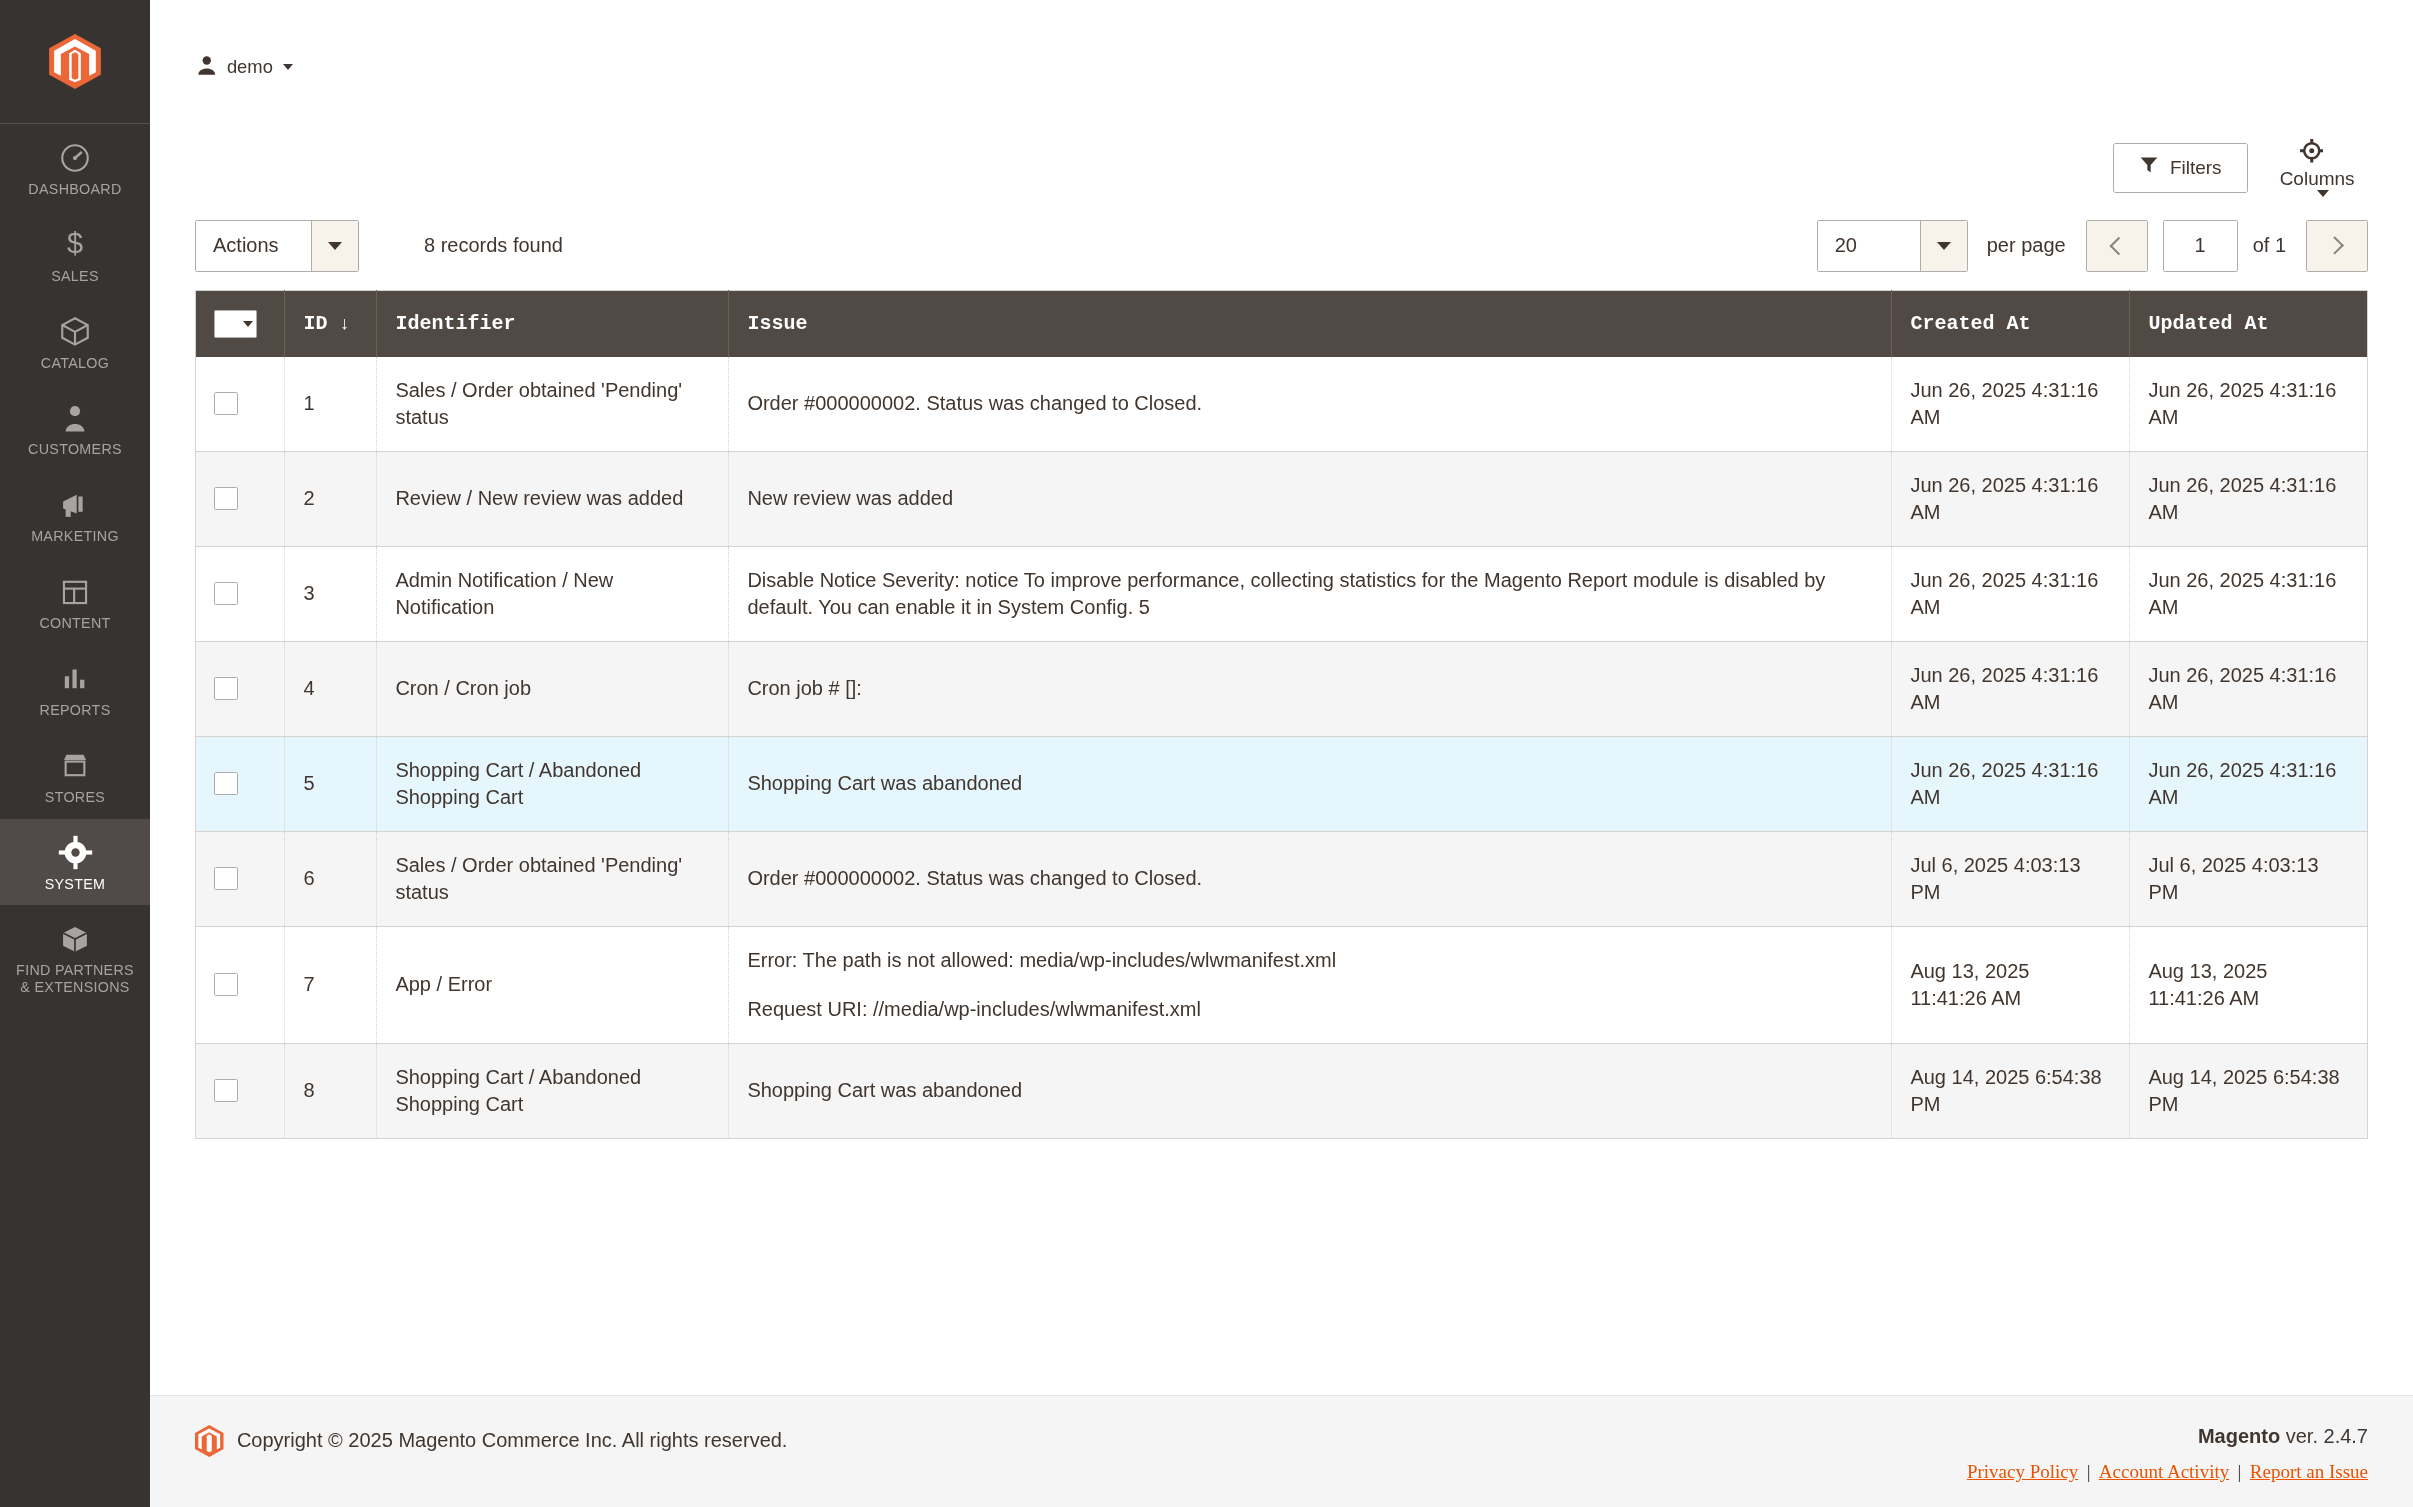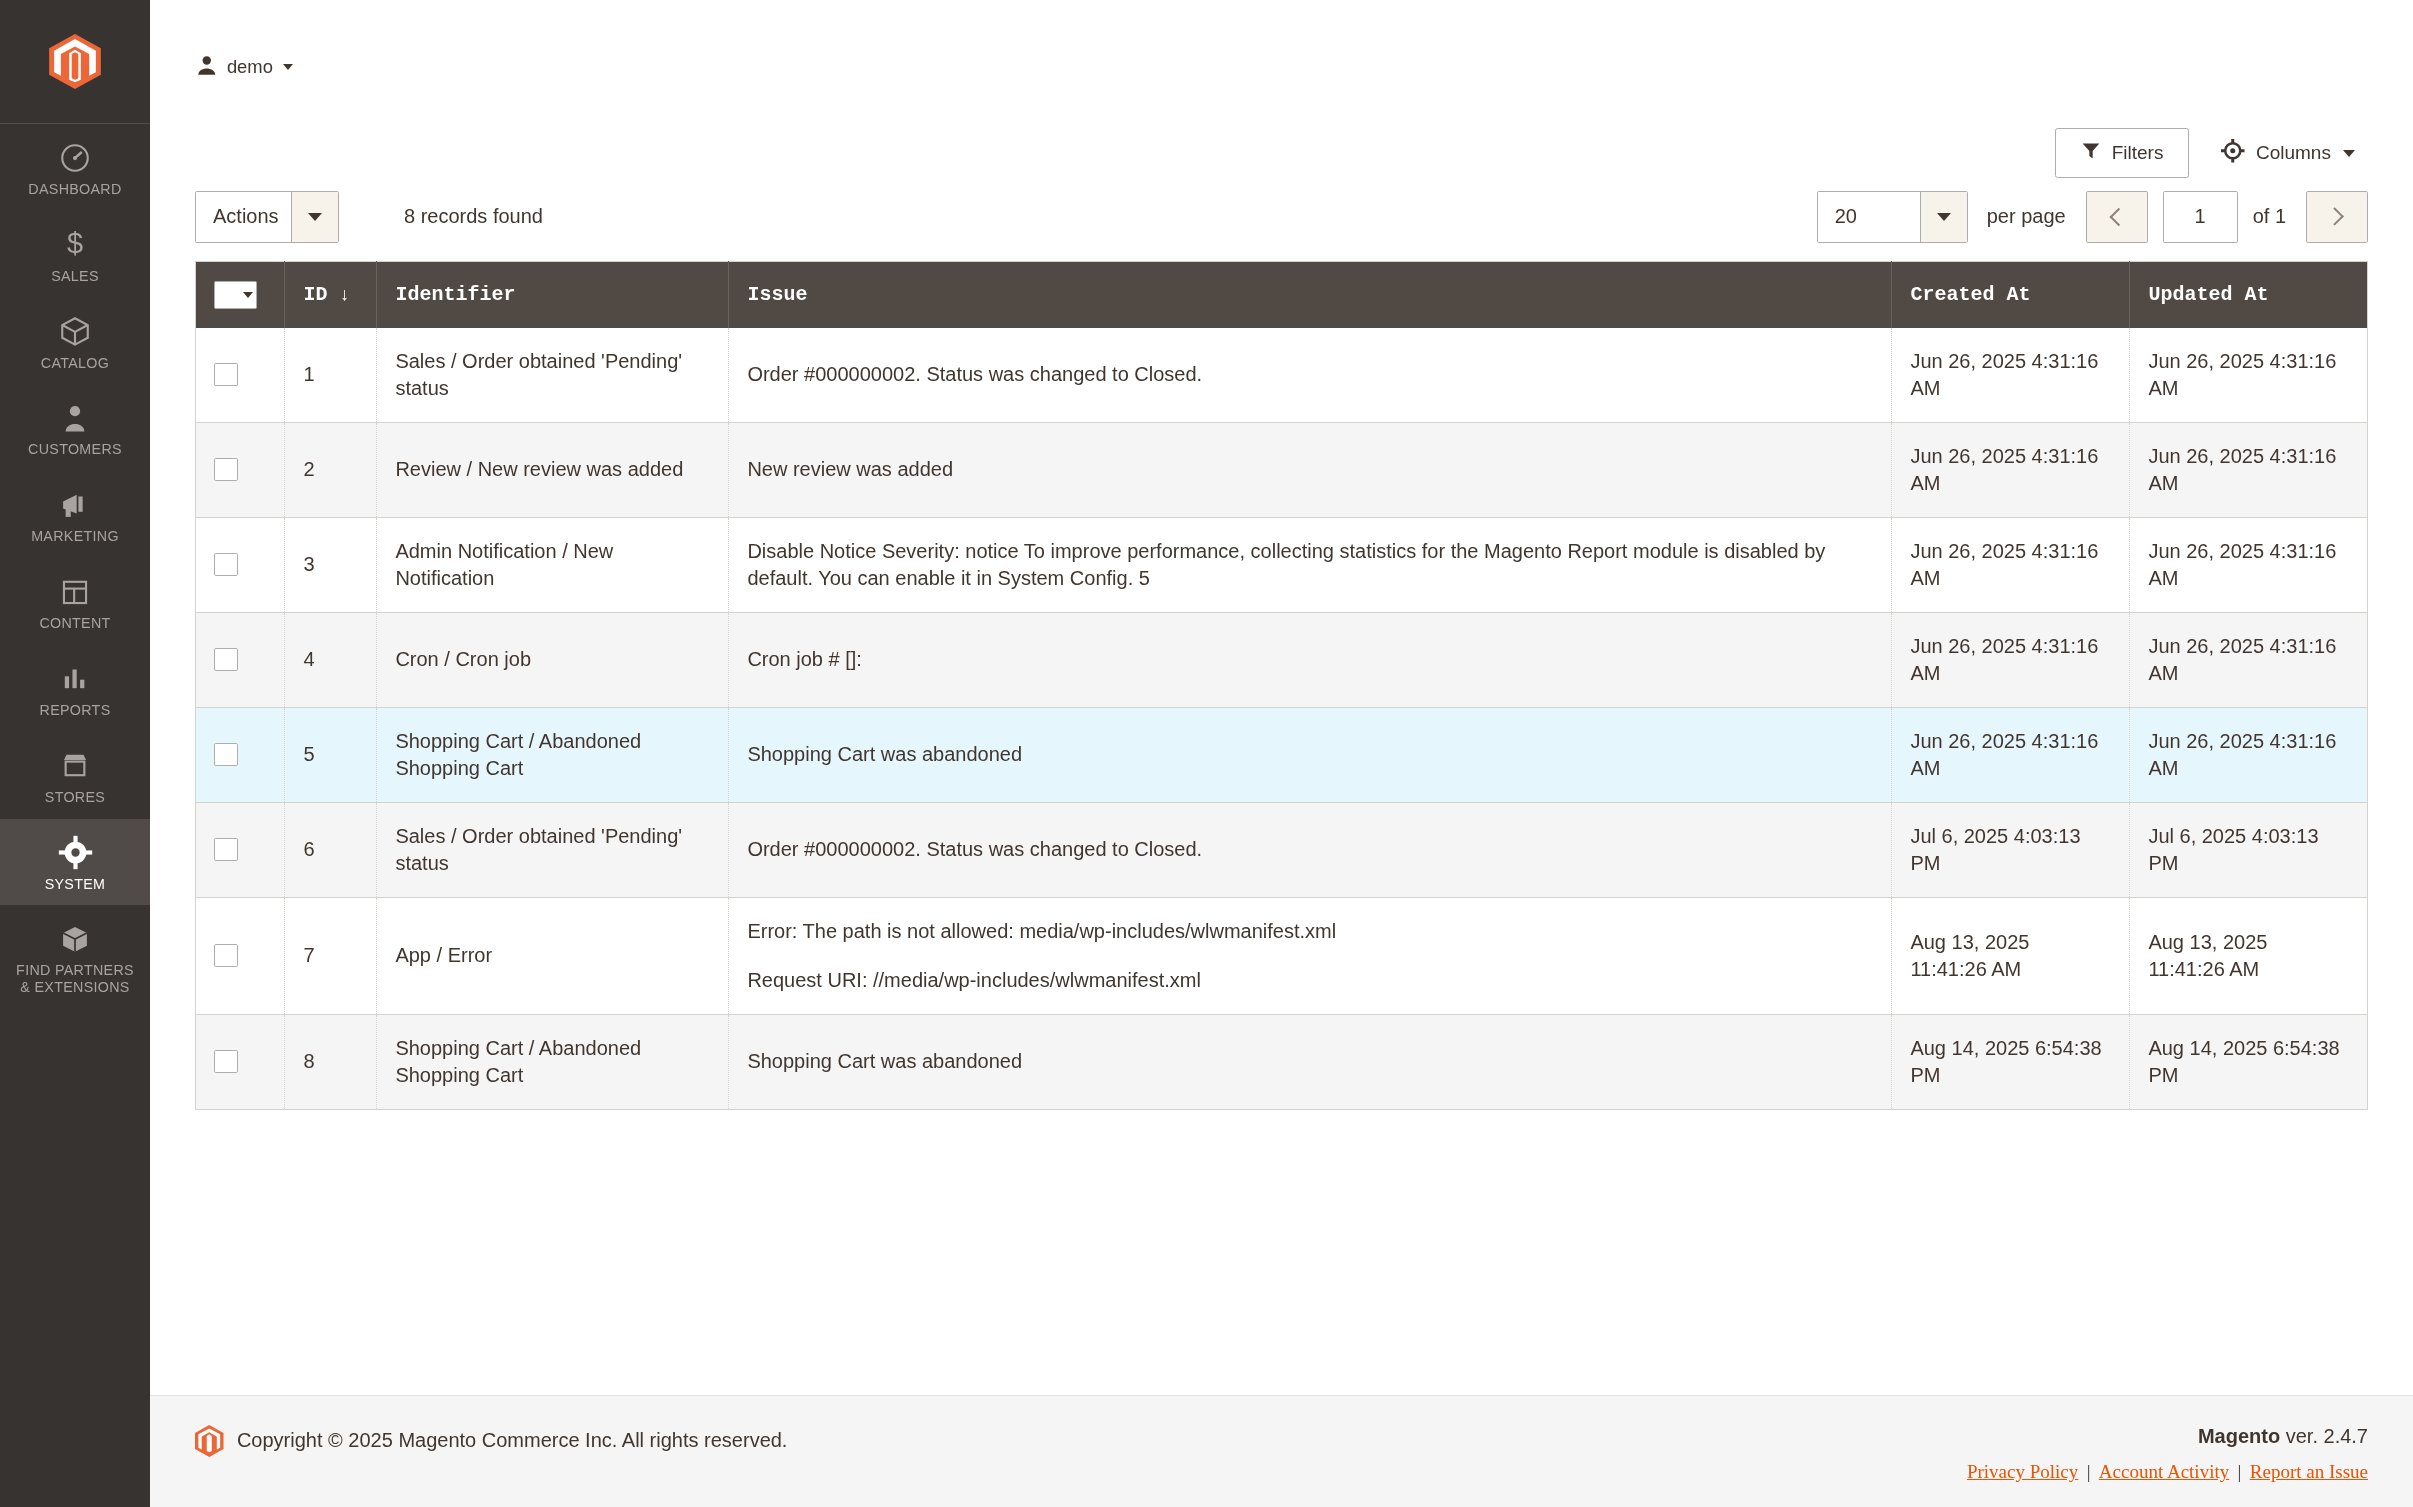--- a/index.html
+++ b/index.html
@@ -142,20 +142,21 @@
   }
   .filters-btn .funnel { margin-right: 11px; }
   .columns-btn {
     display: flex;
     align-items: center;
     padding: 11.7px 13.4px 11.7px 22px;
     font-size: 19px;
     color: #41362f;
     cursor: pointer;
     margin-left: 10px;
+    flex-direction: column;
   }
   .columns-btn .gear { margin-right: 11px; }
   .columns-caret {
     width: 0; height: 0;
     border-left: 6.7px solid transparent;
     border-right: 6.7px solid transparent;
     border-top: 7.5px solid #41362f;
     margin-left: 11.7px;
   }
 
@@ -165,21 +166,21 @@
     align-items: center;
     padding: 0 45px;
     margin-bottom: 18.4px;
   }
   .actions-select {
     display: flex;
     align-items: stretch;
     border: 0.8px solid #adadad;
     border-radius: 1.7px;
     height: 52px;
-    width: 144px;
+    width: 164px;
     background: #fff;
   }
   .actions-select .label {
     flex: 1 1 auto;
     display: flex; align-items: center;
     padding-left: 17px;
     font-size: 20px;
     color: #41362f;
   }
   .actions-select .arrow {

